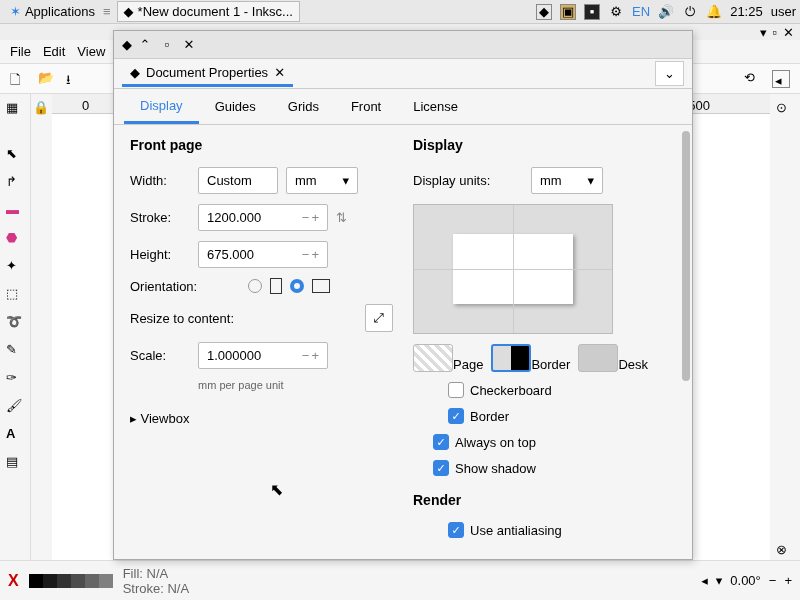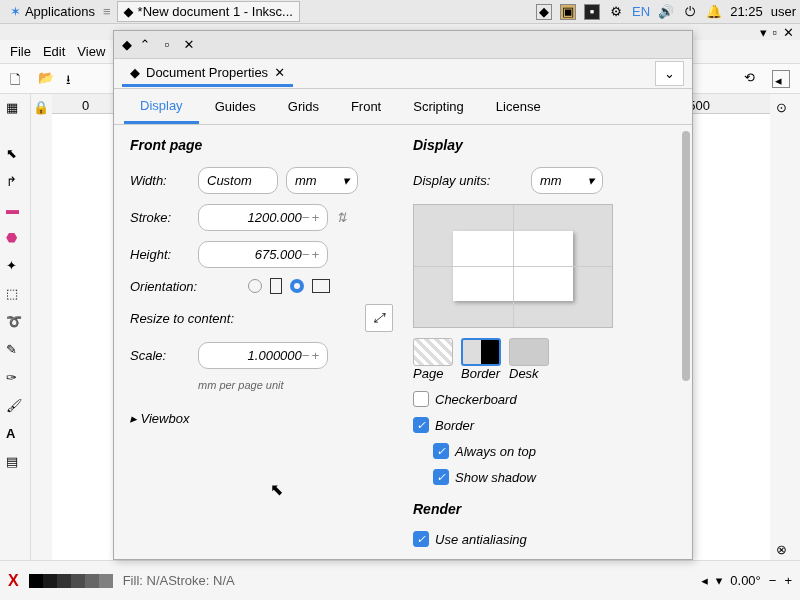--- a/index.html
+++ b/index.html
@@ -34,50 +34,50 @@
 .dialog { position: absolute; top: 30px; left: 113px; width: 580px; height: 530px; background: #f5f5f5; border: 1px solid #aaa; box-shadow: 2px 2px 8px rgba(0,0,0,0.2); display: flex; flex-direction: column; }
 .dlg-titlebar { height: 28px; background: #e5e5e5; display: flex; align-items: center; padding: 0 8px; border-bottom: 1px solid #ccc; }
 .dlg-title { flex: 1; text-align: center; font-weight: bold; }
 .dlg-btn { width: 18px; height: 18px; display: flex; align-items: center; justify-content: center; margin-left: 4px; cursor: pointer; }
 .dlg-tab-header { height: 30px; display: flex; align-items: center; padding: 0 8px; border-bottom: 1px solid #ccc; }
 .dlg-tab-header .inner-tab { display: flex; align-items: center; gap: 6px; padding: 4px 8px; border-bottom: 3px solid #3584e4; }
 .dlg-tab-header .expand { margin-left: auto; padding: 4px 8px; border: 1px solid #ccc; background: #fff; }
 .dlg-tabs { height: 36px; display: flex; align-items: center; gap: 0; padding: 0 10px; border-bottom: 1px solid #ccc; }
 .dlg-tabs .tab { padding: 8px 16px; cursor: pointer; }
 .dlg-tabs .tab.active { color: #3584e4; border-bottom: 3px solid #3584e4; }
-.dlg-content { flex: 1; display: flex; padding: 12px 16px; overflow: auto; gap: 20px; font-style: italic; }
+.dlg-content { flex: 1; display: flex; padding: 12px 16px; overflow: auto; gap: 20px; }
 .col { flex: 1; display: flex; flex-direction: column; gap: 10px; }
 .section-title { font-weight: bold; font-size: 14px; margin-bottom: 4px; }
 .row { display: flex; align-items: center; gap: 8px; }
 .row label { width: 60px; }
 .row label.wide { width: 110px; }
-.input-box { border: 1px solid #bbb; background: #fff; padding: 5px 8px; border-radius: 10px; display: flex; align-items: center; }
-.input-box.num { width: 130px; justify-content: flex-end; }
+.input-box { border: 1px solid #bbb; background: #fff; padding: 5px 8px; border-radius: 2px; display: flex; align-items: center; }
+.input-box.num { width: 130px; justify-content: space-between; }
 .input-box.sel { width: 72px; justify-content: space-between; }
 .input-box.sel-wide { width: 80px; justify-content: space-between; }
 .spinner { display: flex; gap: 2px; color: #888; }
 .small-note { font-size: 11px; color: #666; margin-left: 68px; }
 .radio { width: 14px; height: 14px; border: 1px solid #999; border-radius: 50%; display: inline-block; }
 .radio.checked { border: 4px solid #3584e4; width: 14px; height: 14px; }
 .orient-icon { width: 18px; height: 14px; border: 1px solid #333; display: inline-block; }
 .orient-icon.portrait { width: 12px; height: 16px; }
 .icon-btn { border: 1px solid #bbb; background: #fff; padding: 5px 8px; border-radius: 2px; }
 .expander { display: flex; align-items: center; gap: 4px; cursor: pointer; }
 .preview-box { width: 200px; height: 130px; background: #ddd; border: 1px solid #bbb; display: flex; align-items: center; justify-content: center; position: relative; }
 .preview-page { width: 120px; height: 70px; background: #fff; box-shadow: 2px 2px 4px rgba(0,0,0,0.3); }
 .preview-grid-h { position: absolute; left: 0; right: 0; top: 50%; border-top: 1px solid #ccc; }
 .preview-grid-v { position: absolute; top: 0; bottom: 0; left: 50%; border-left: 1px solid #ccc; }
 .bgtabs { display: flex; gap: 8px; }
-.bgtab { display: flex; flex-direction: column; align-items: flex-start; }
+.bgtab { display: flex; align-items: flex-end; }
 .bgtab .chip { width: 40px; height: 28px; border: 1px solid #bbb; border-radius: 3px; }
 .bgtab.active .chip { border: 2px solid #3584e4; }
 .chip.page { background: linear-gradient(45deg,#ddd 25%,#fff 25%,#fff 50%,#ddd 50%,#ddd 75%,#fff 75%); background-size: 10px 10px; }
 .chip.border { background: linear-gradient(to right,#ddd 50%,#000 50%); }
 .chip.desk { background: #ccc; }
-.check-row { display: flex; align-items: center; gap: 6px; }
+.check-row { display: flex; align-items: center; gap: 6px; margin-left: 35px; }
 .check-row.indent { margin-left: 20px; }
 .checkbox { width: 16px; height: 16px; border: 1px solid #999; border-radius: 3px; display: inline-flex; align-items: center; justify-content: center; background: #fff; }
 .checkbox.checked { background: #3584e4; border-color: #3584e4; color: #fff; font-size: 11px; }
 .scrollbar { position: absolute; right: 2px; top: 100px; width: 8px; height: 250px; background: #bbb; border-radius: 4px; }
 
 .cursor { position: absolute; left: 270px; top: 480px; font-size: 16px; pointer-events: none; }
 </style>
 </head>
 <body>
 
@@ -159,21 +159,21 @@
   <div class="ink-statusbar">
     <span style="color:#c00;font-weight:bold;font-size:16px">X</span>
     <div class="palette">
       <div class="sw" style="background:#000"></div>
         <div class="sw" style="background:#1a1a1a"></div>
         <div class="sw" style="background:#333"></div>
         <div class="sw" style="background:#4d4d4d"></div>
         <div class="sw" style="background:#666"></div>
         <div class="sw" style="background:#808080"></div>
     </div>
-    <div style="display:flex;font-size:11px;color:#666">
+    <div style="display:flex;flex-direction:column;font-size:11px;color:#666">
       <div><span>Fill:</span> <span>N/A</span></div>
       <div><span>Stroke:</span> <span>N/A</span></div>
     </div>
     <div class="status-right">
       <div class="sw" style="background:#800000;width:40px"></div>
       <span>◂</span>
       <span>▾</span>
       <span>0.00°</span>
       <span>−</span>
       <span>+</span>
@@ -196,21 +196,20 @@
     </div>
     <div class="expand">
       <span>⌄</span>
     </div>
   </div>
   <div class="dlg-tabs">
     <div class="tab active">Display</div>
     <div class="tab">Guides</div>
     <div class="tab">Grids</div>
     <div class="tab">Front</div>
-    <div class="tab">Scripting</div>
     <div class="tab">License</div>
   </div>
 
   <div class="dlg-content">
 
     <div class="col">
       <div class="section-title">Front page</div>
 
       <div class="row">
         <label>Width:</label>

